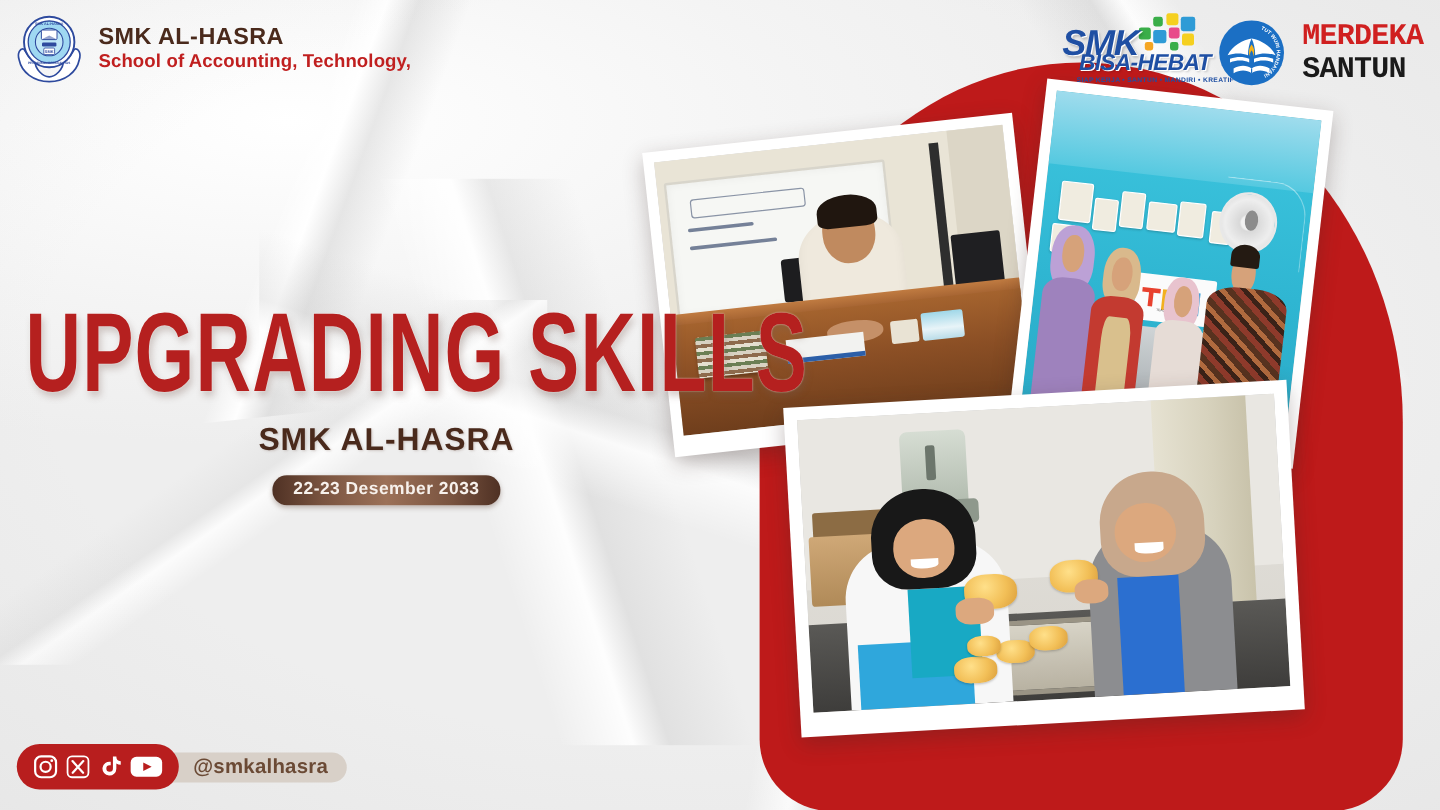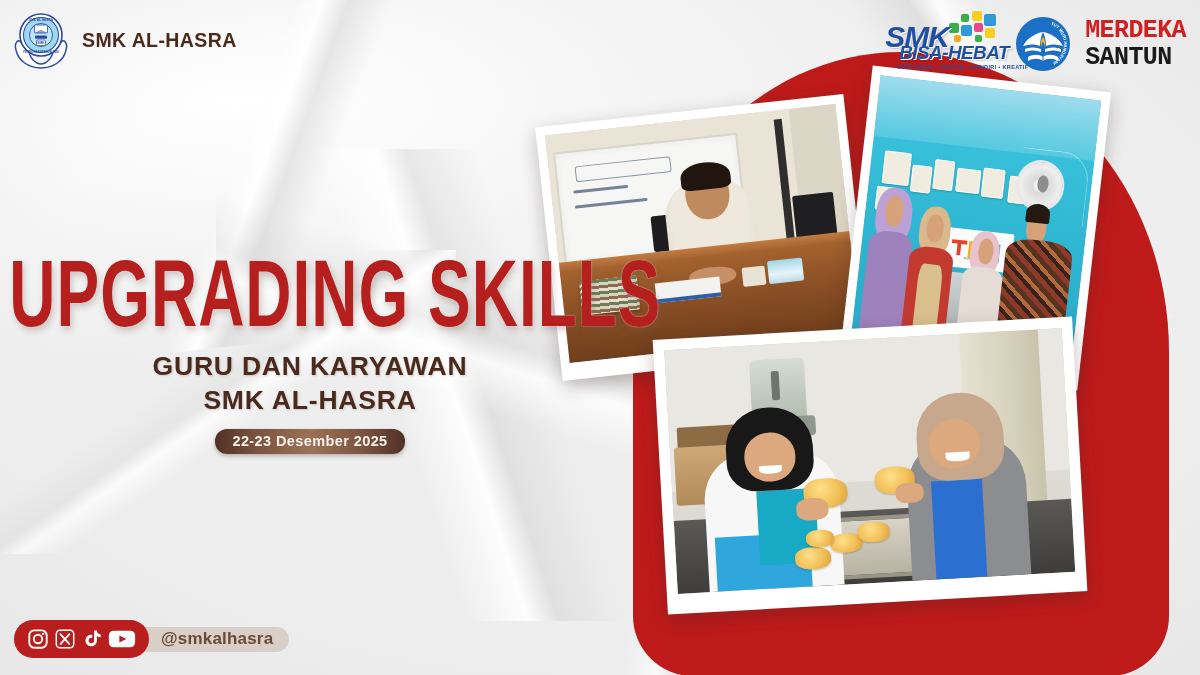--- a/index.html
+++ b/index.html
@@ -74,21 +74,21 @@
   .sq{position:absolute;border-radius:2px;}
 
   
   .twh{position:relative;width:56px;height:56px;}
   
   .mb{position:relative;line-height:1;font-family:Liberation Mono, monospace;}
   .mb-1{font-size:25px;font-weight:bold;color:#D02020;letter-spacing:-.6px;}
   .mb-2{font-size:25px;font-weight:bold;color:#1A1A1A;letter-spacing:-.6px;margin-top:2px;}
 
   
-  .title-block{position:absolute;left:0;top:248px;width:620px;z-index:28;text-align:center;}
+  .title-block{position:absolute;left:12px;top:248px;width:620px;z-index:28;text-align:center;}
   .main-title{
     font-family:"Liberation Sans", sans-serif;
     font-size:66px;font-weight:bold;color:#B5201F;
     letter-spacing:1px;line-height:.98;
     transform:scaleY(1.42) scaleX(.97);
     transform-origin:center top;
     text-shadow:0 0 1px rgba(255,255,255,.9), 2px 3px 5px rgba(120,90,80,.30);
     white-space:nowrap;
   }
   .sub-wrap{margin-top:37px;}
@@ -246,20 +246,21 @@
           <rect x="25" y="25.5" width="12" height="3.2" rx="1" fill="#2E4A9E"></rect>
           <rect x="26.5" y="30" width="9" height="5.5" rx="1" fill="#ffffff" stroke="#2E4A9E" stroke-width=".7"></rect>
           <text x="31" y="34.4" font-size="3.3" text-anchor="middle" fill="#2E4A9E" font-family="Liberation Sans, sans-serif" font-weight="bold">SMK</text>
 
           <text x="31" y="11.2" font-size="3.1" text-anchor="middle" fill="#2E4A9E" font-family="Liberation Sans, sans-serif" font-weight="bold">SMK AL-HASRA</text>
           <text x="31" y="43" font-size="2.6" text-anchor="middle" fill="#2E4A9E" font-family="Liberation Sans, sans-serif" font-weight="bold">PENDIDIKAN BERKUALITAS</text>
         </svg>
       </div>
       <div class="brand-text">
         <div class="brand-l1">SMK AL-HASRA</div>
+        <div class="brand-l2">School of Accounting, Technology,</div>
       </div>
     </div>
 
     <div class="partner-logos">
 
       <div class="smk-bh">
         <div class="sq-grid">
           <span class="sq" style="left:4px;top:13px;width:10px;height:10px;background:#3AAE49;"></span>
           <span class="sq" style="left:16px;top:4px;width:8px;height:8px;background:#3AAE49;"></span>
           <span class="sq" style="left:16px;top:15px;width:11px;height:11px;background:#2F9BD6;"></span>
@@ -299,23 +300,22 @@
         <div class="mb-1">MERDEKA</div>
         <div class="mb-2">SANTUN</div>
       </div>
 
     </div>
   </div>
 
   <div class="title-block">
     <div class="main-title">UPGRADING SKILLS</div>
     <div class="sub-wrap">
-      <div class="sub1">GURU DAN KARYAWAN</div>
       <div class="sub2">SMK AL-HASRA</div>
-      <div class="date-badge">22-23 Desember 2025</div>
+      <div class="date-badge">22-23 Desember 2033</div>
     </div>
   </div>
 
   <div class="photo" id="photo-desk">
     <div class="inner">
       <div class="ph1">
         <div class="wall"></div>
         <div class="door"></div>
         <div class="pole"></div>
         <div class="wboard">

